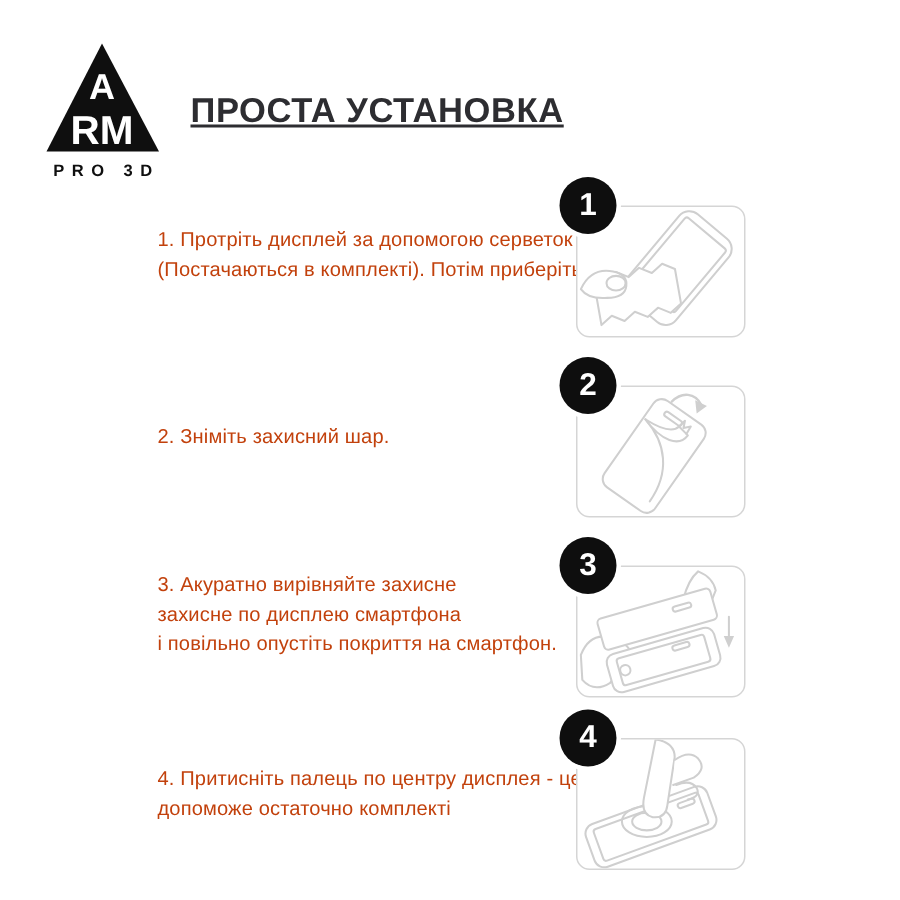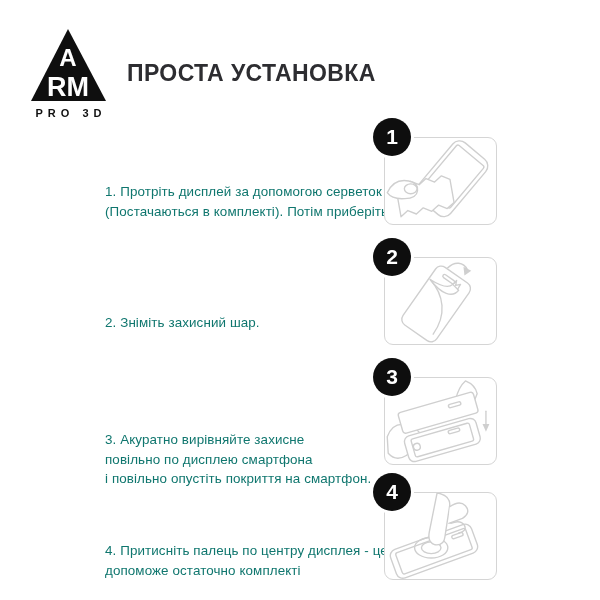--- a/index.html
+++ b/index.html
@@ -10,34 +10,33 @@
   }
   .page{position:relative;width:600px;height:600px;background:#ffffff;overflow:hidden;}
 
   
   .logo{position:absolute;left:26px;top:27px;width:84px;height:92px;}
 
   
   .title{
     position:absolute;left:127px;top:60px;
     font-size:23px;font-weight:bold;letter-spacing:0.4px;
-    color:#2d2d31;white-space:nowrap;
+    color:#2d2d31;white-space:nowrap;text-decoration:underline;
   }
 
   
   .step-text{
     position:absolute;left:105px;width:278px;
     font-size:13.4px;line-height:19.5px;letter-spacing:0.1px;
-    color:#0f766e;
-    margin-top:32px;
+    color:#c2410c;
   }
   .step-text .line{white-space:nowrap;}
   #step-text-1{top:150px;}
   #step-text-2{top:281px;}
-  #step-text-3{top:398px;}
+  #step-text-3{top:380px;}
   #step-text-4{top:509px;}
 
   
   .card{
     position:absolute;left:384px;width:113px;height:88px;
     border:1.5px solid #d5d5d5;border-radius:9px;background:#ffffff;
     box-sizing:border-box;
   }
   #card-1{top:137px;}
   #card-2{top:257px;}
@@ -75,21 +74,21 @@
     <div class="line">1. Протріть дисплей за допомогою серветок</div>
     <div class="line">(Постачаються в комплекті). Потім приберіть</div>
   </div>
 
   <div class="step-text" id="step-text-2">
     <div class="line">2. Зніміть захисний шар.</div>
   </div>
 
   <div class="step-text" id="step-text-3">
     <div class="line">3. Акуратно вирівняйте захисне</div>
-    <div class="line">повільно по дисплею смартфона</div>
+    <div class="line">захисне по дисплею смартфона</div>
     <div class="line">і повільно опустіть покриття на смартфон.</div>
   </div>
 
   <div class="step-text" id="step-text-4">
     <div class="line">4. Притисніть палець по центру дисплея - це</div>
     <div class="line">допоможе остаточно комплекті</div>
   </div>
 
   <div class="card" id="card-1">
     <div class="badge">1</div>

